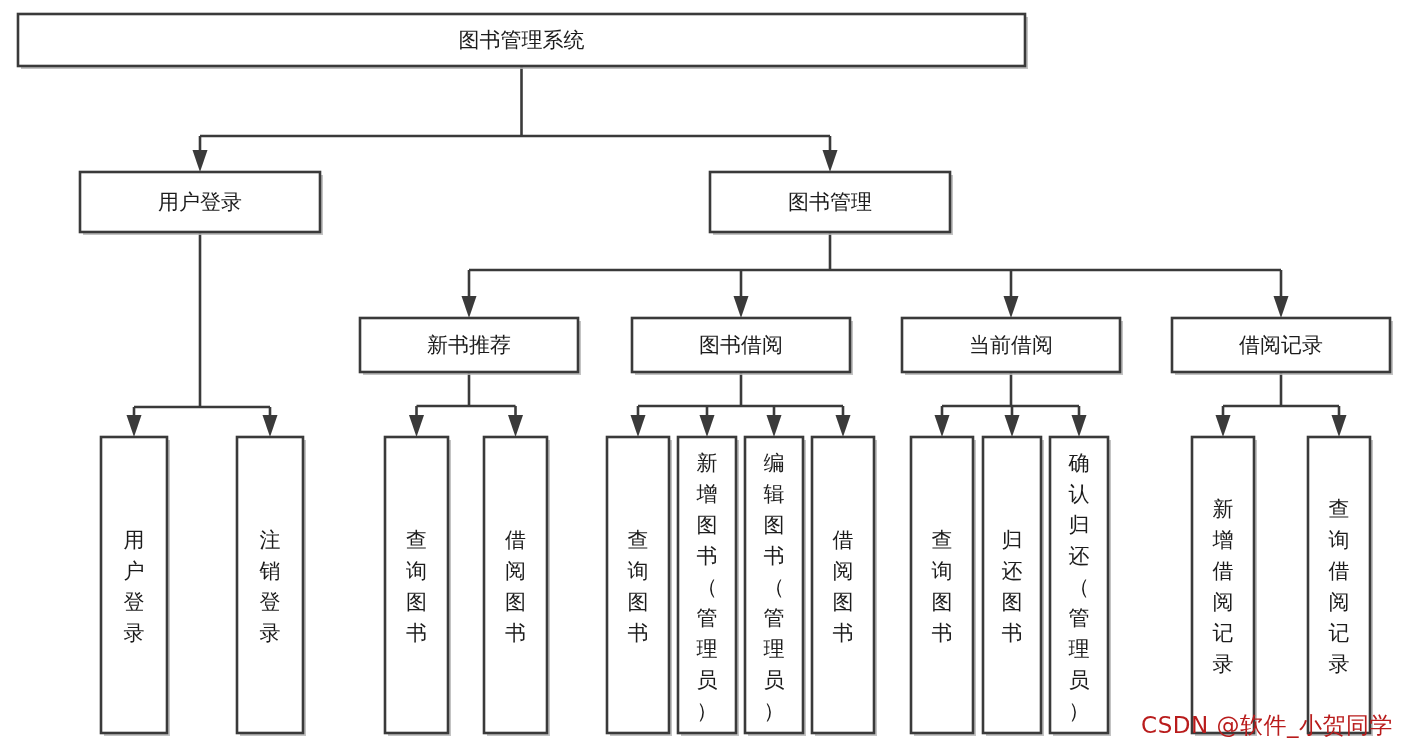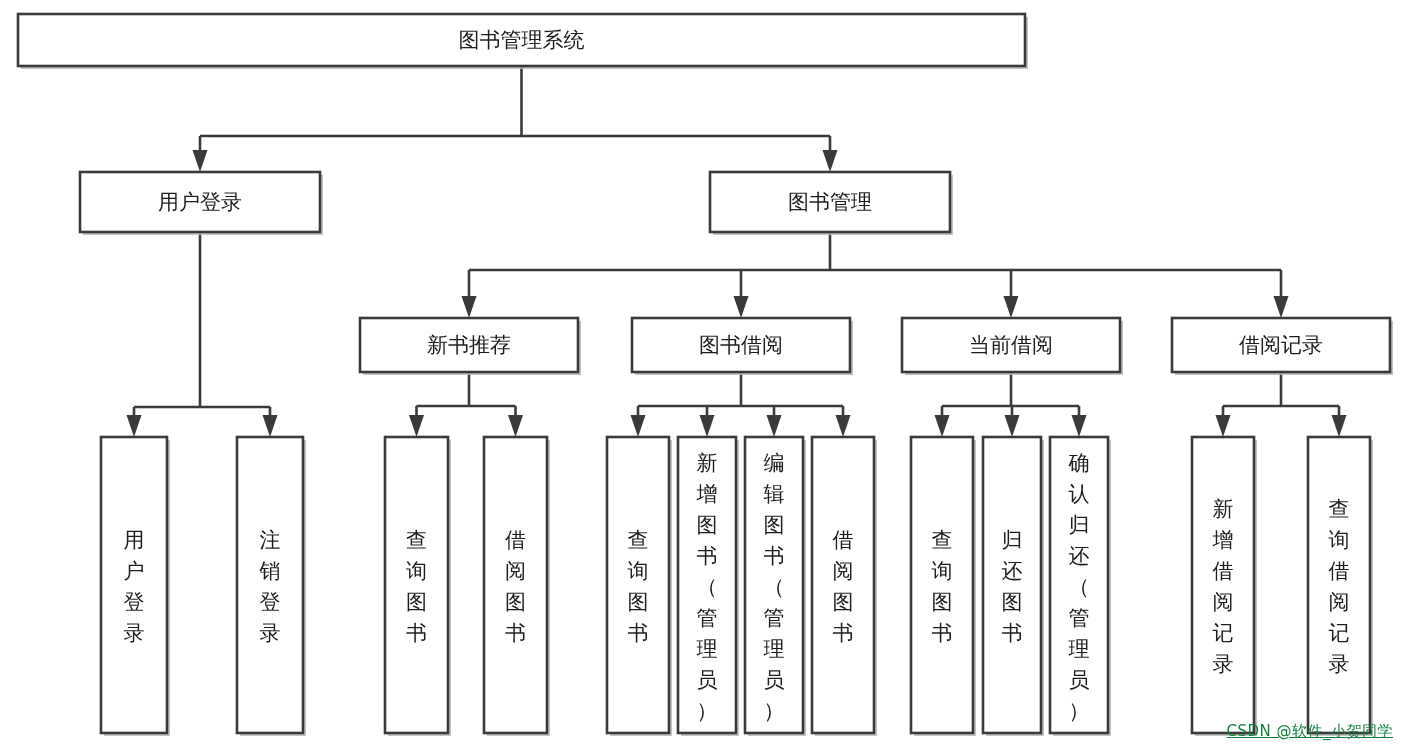--- a/index.html
+++ b/index.html
@@ -56,26 +56,25 @@
     font-family: "DejaVu Sans", "Liberation Sans", sans-serif;
     font-size: 21px;
     fill: #1c1c1c;
     text-anchor: middle;
   }
   .watermark {
     position: absolute;
     right: 12px;
     bottom: 6px;
     font-family: "DejaVu Sans", "Liberation Sans", sans-serif;
-    font-size: 15px;
-    color: #15803d;
+    font-size: 23px;
+    color: #b91c1c;
     letter-spacing: 0.5px;
     white-space: nowrap;
     pointer-events: none;
-    text-decoration: underline;
   }
 </style>
 </head>
 <body>
 
 <div id="diagram-root">
   <svg class="diagram" id="diagram-svg" viewBox="0 0 1405 747" xmlns="http://www.w3.org/2000/svg">
       <g>
         <line x1="521.5" y1="66" x2="521.5" y2="136" class="edge-line"></line>
         <line x1="200" y1="136" x2="830" y2="136" class="edge-line"></line>

